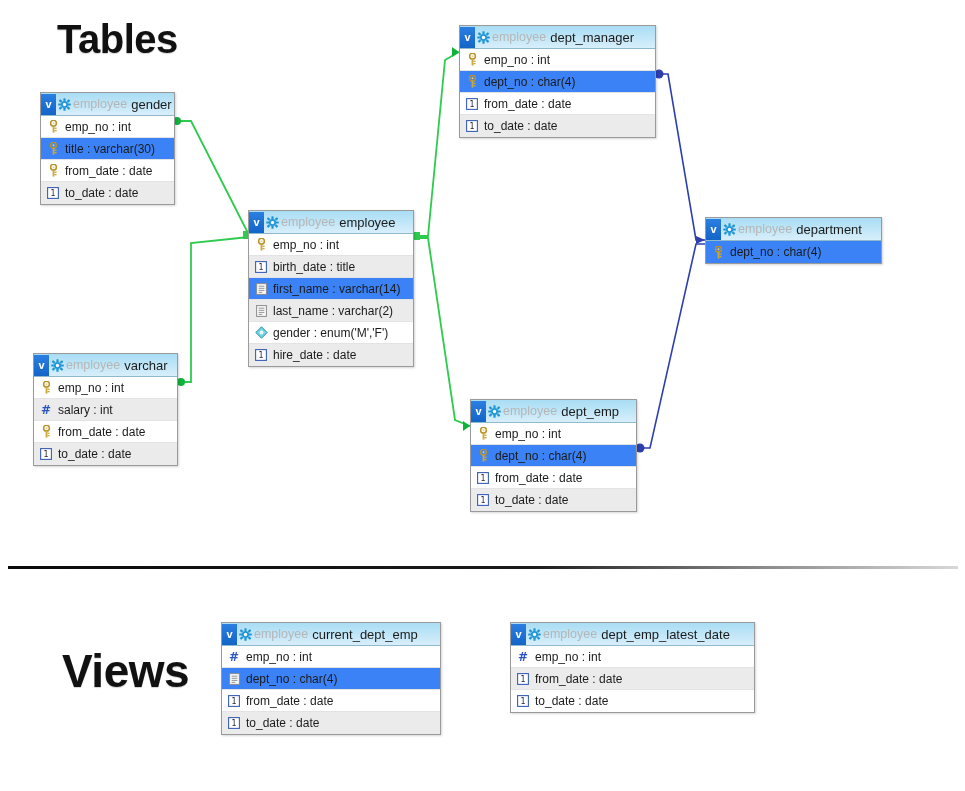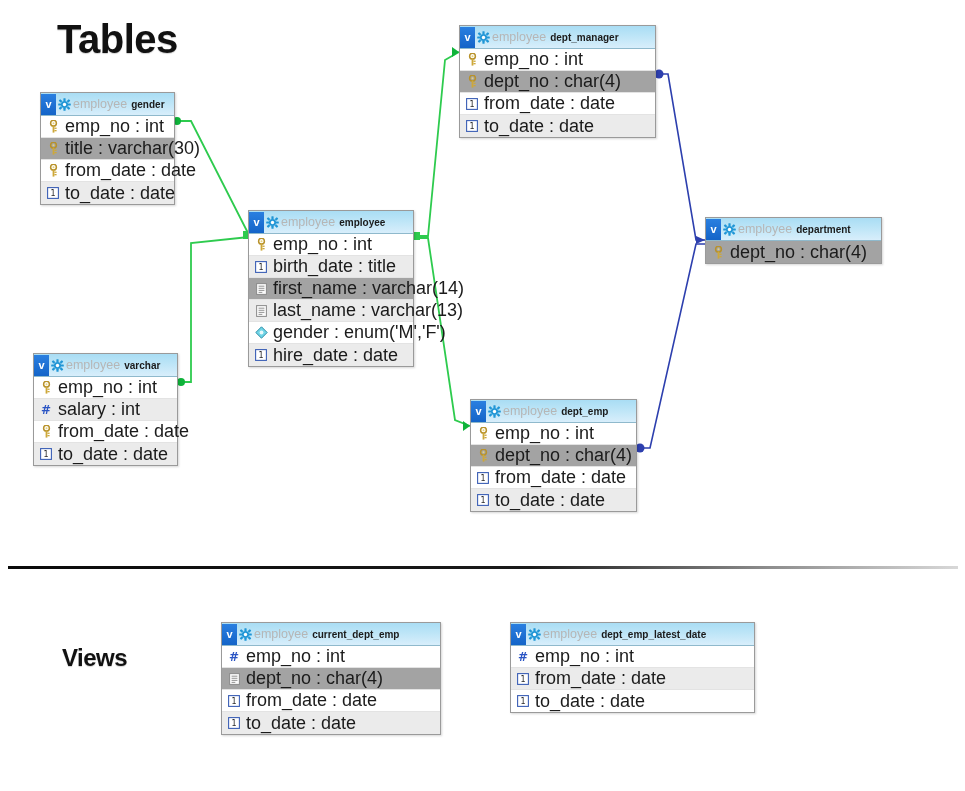--- a/index.html
+++ b/index.html
@@ -63,52 +63,52 @@
     display:flex;align-items:center;justify-content:center;
   }
   .schema-name{
     color:#b6b6b6;
     font-weight:normal;
     margin-right:4px;
     font-size:12.5px;
   }
   .table-name{
     color:#1b1b1b;
-    font-weight:bold;
-    font-size:10px;
+    font-weight:normal;
+    font-size:13px;
     padding-right:7px;
   }
   .e-row{
     display:flex;align-items:center;
     height:22px;
     padding-left:4px;
     border-bottom:1px solid #e3e3e3;
     white-space:nowrap;
     color:#1b1b1b;
     box-sizing:border-box;
   }
   .e-row:last-child{border-bottom:none;}
   .e-row.white{background:#ffffff;}
   .e-row.grey{background:#ebebeb;}
-  .e-row.pink{background:#a3a3a3;}
+  .e-row.pink{background:#3b82f6;}
   .row-icon{
     width:16px;height:16px;flex:0 0 auto;
     display:flex;align-items:center;justify-content:center;
     margin-right:4px;
   }
-  .row-label{font-size:18px;}
+  .row-label{font-size:12px;}
 </style>
 </head>
 <body>
 
 <div id="canvas">
 
   <div class="section-title" style="left:57px;top:17px;font-size:40px;">Tables</div>
 
-  <div class="section-title" style="left:62px;top:644px;font-size:24px;">Views</div>
+  <div class="section-title" style="left:62px;top:644px;font-size:46px;">Views</div>
 
   <div class="divider" style="left:8px;top:566px;width:950px;"></div>
 
   <svg id="wires" viewBox="0 0 965 791" xmlns="http://www.w3.org/2000/svg">
 
     <g>
       <path d="M176,121 L191,121 L249,235" fill="none" stroke="#2ecb4e" stroke-width="1.8"></path>
       <circle cx="177" cy="121" r="4" fill="#0fb33a"></circle>
       <rect x="243" y="231" width="9" height="8" fill="#2ecb4e"></rect>
     </g>
@@ -332,21 +332,21 @@
       <div class="e-row grey">
         <span class="row-icon">
           <svg width="11" height="12" viewBox="0 0 11 12">
             <rect x="0.6" y="0.6" width="9.8" height="10.8" fill="#fafafa" stroke="#8a8a8a" stroke-width="1"></rect>
             <line x1="2.6" y1="3.2" x2="8.4" y2="3.2" stroke="#8a8a8a" stroke-width="0.9"></line>
             <line x1="2.6" y1="5.3" x2="8.4" y2="5.3" stroke="#8a8a8a" stroke-width="0.9"></line>
             <line x1="2.6" y1="7.4" x2="8.4" y2="7.4" stroke="#8a8a8a" stroke-width="0.9"></line>
             <line x1="2.6" y1="9.4" x2="6.3" y2="9.4" stroke="#8a8a8a" stroke-width="0.9"></line>
           </svg>
         </span>
-        <span class="row-label">last_name : varchar(13)</span>
+        <span class="row-label">last_name : varchar(2)</span>
       </div>
       <div class="e-row white">
         <span class="row-icon">
           <svg width="13" height="13" viewBox="0 0 13 13">
             <path d="M6.5 0.8 L12.2 6.5 L6.5 12.2 L0.8 6.5 Z" fill="#6fd4e6" stroke="#2f8fa8" stroke-width="1"></path>
             <circle cx="6.5" cy="6.5" r="1.9" fill="#ffffff" opacity="0.85"></circle>
           </svg>
         </span>
         <span class="row-label">gender : enum('M','F')</span>
       </div>

